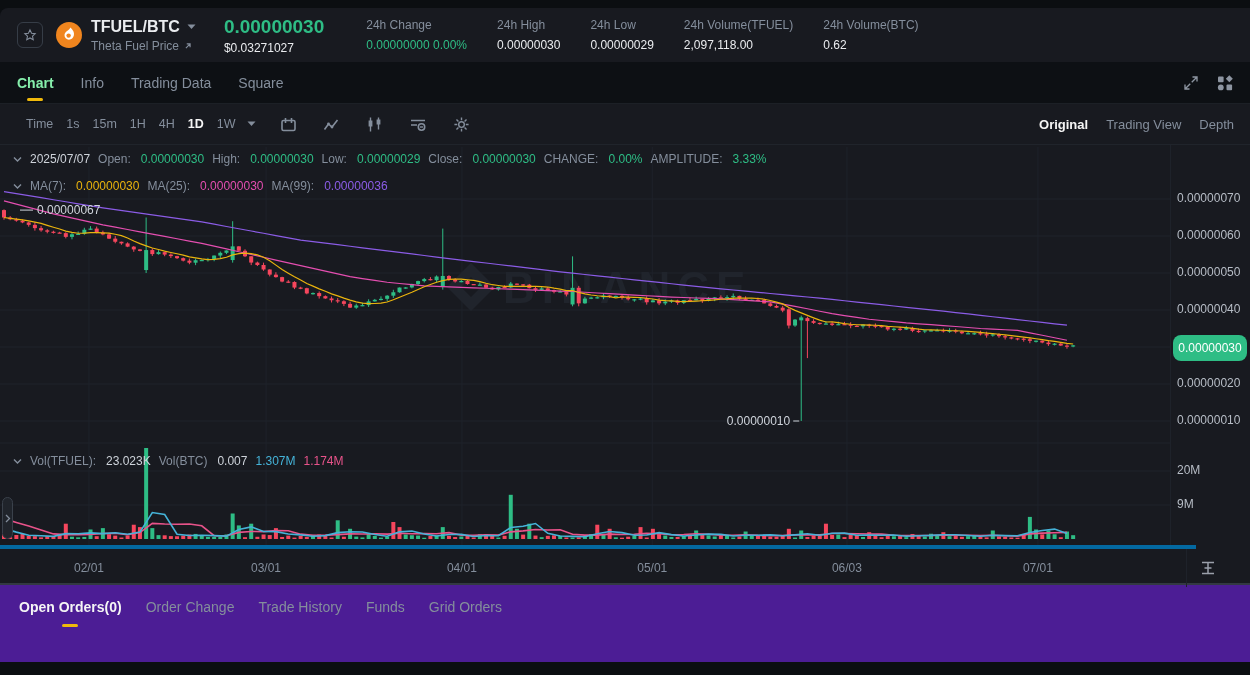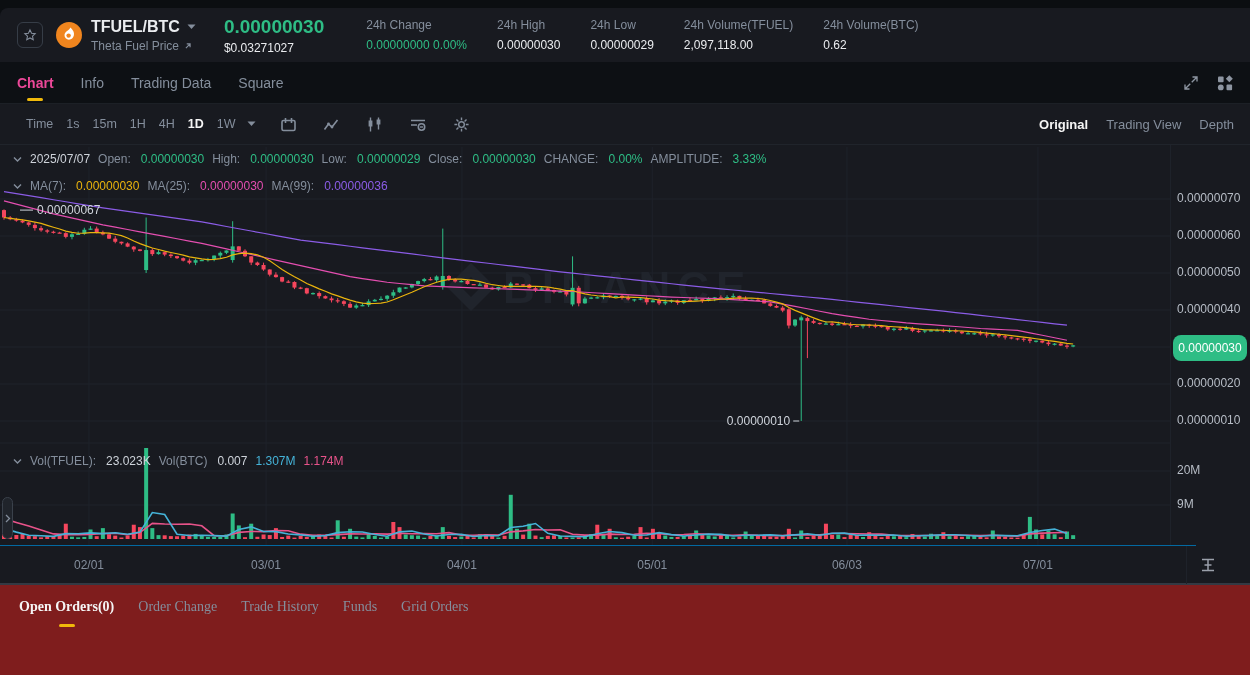--- a/index.html
+++ b/index.html
@@ -21,21 +21,21 @@
   .usd-price { font-size:12px; color:#eaecef; margin-top:3px; }
   .stats { display:flex; margin-left:42px; gap:30px; }
   .stat .lbl { font-size:12px; color:#848e9c; }
   .stat .val { font-size:12px; color:#eaecef; margin-top:6px; }
   .stat .val.green { color:#2ebd85; }
 
   
   .tabsrow { height:42px; background:#0d1014; display:flex; align-items:center;
     padding-left:17px; gap:27px; border-bottom:1px solid #1c2026; position:relative; }
   .ptab { font-size:14px; color:#848e9c; cursor:pointer; position:relative; padding:10px 0; }
-  .ptab.active { color:#ec4899; font-weight:bold; }
+  .ptab.active { color:#86efac; font-weight:bold; }
   .ptab.active::after { content:""; position:absolute; left:50%; transform:translateX(-50%);
     bottom:0px; width:16px; height:3px; background:#f0b90b; border-radius:2px; }
   .tabsrow .right-icons { position:absolute; right:16px; display:flex; gap:16px; }
 
   
   .chartcard { background:#181a20; position:relative; }
   .toolbar { height:41px; display:flex; align-items:center; padding-left:26px;
     border-bottom:1px solid #20242b; position:relative; }
   .tbtxt { font-size:12.5px; color:#848e9c; cursor:pointer; }
   .interval { font-size:12.5px; color:#848e9c; cursor:pointer; margin-left:13px; }
@@ -60,32 +60,32 @@
 
   .price-axis { position:absolute; left:1170px; top:0; width:80px; height:400px;
     border-left:1px solid #1e222a; z-index:2; }
   .pl { position:absolute; left:6px; font-size:12px; color:#b7bdc6; }
   .vl { position:absolute; left:6px; font-size:12px; color:#b7bdc6; }
   .price-badge { position:absolute; left:2px; top:190px; width:74px; height:26px;
     background:#2ebd85; border-radius:8px; color:#ffffff; font-size:12px;
     display:flex; align-items:center; justify-content:center; }
 
   .xaxis { position:absolute; left:0; top:400px; width:1196px; height:38px;
-    border-top:1px solid #0369a1; z-index:2; }
+    border-top:4px solid #0369a1; z-index:2; }
   .x-date { position:absolute; top:12px; width:50px; text-align:center; font-size:12px; color:#848e9c; }
   .axis-div { position:absolute; left:1186px; top:0; height:38px; border-left:1px solid #1e222a; }
   .measure { position:absolute; left:1198px; top:9px; cursor:pointer; }
 
   .left-handle { position:absolute; left:2px; top:352px; width:11px; height:42px;
     background:#20242b; border:1px solid #3a414b; border-radius:6px; z-index:3;
     display:flex; align-items:center; justify-content:center; color:#848e9c;
     font-size:10px; cursor:pointer; }
 
   
-  .orders { height:92px; background:#7f1d1d; border-top:2px solid #333943;font-family:Liberation Serif, serif; }
+  .orders { height:79px; background:#4c1d95; border-top:2px solid #333943; }
   .orders-tabs { display:flex; align-items:center; gap:24px; padding:14px 0 0 19px; }
   .o-tab { font-size:14px; color:#848e9c; cursor:pointer; position:relative; padding-bottom:12px; }
   .o-tab.active { color:#f5f5f5; font-weight:bold; }
   .o-tab.active::after { content:""; position:absolute; left:50%; transform:translateX(-50%);
     bottom:0; width:16px; height:3px; background:#f0b90b; border-radius:2px; }
 
   svg.ic { display:block; }
 </style>
 </head>
 <body>

